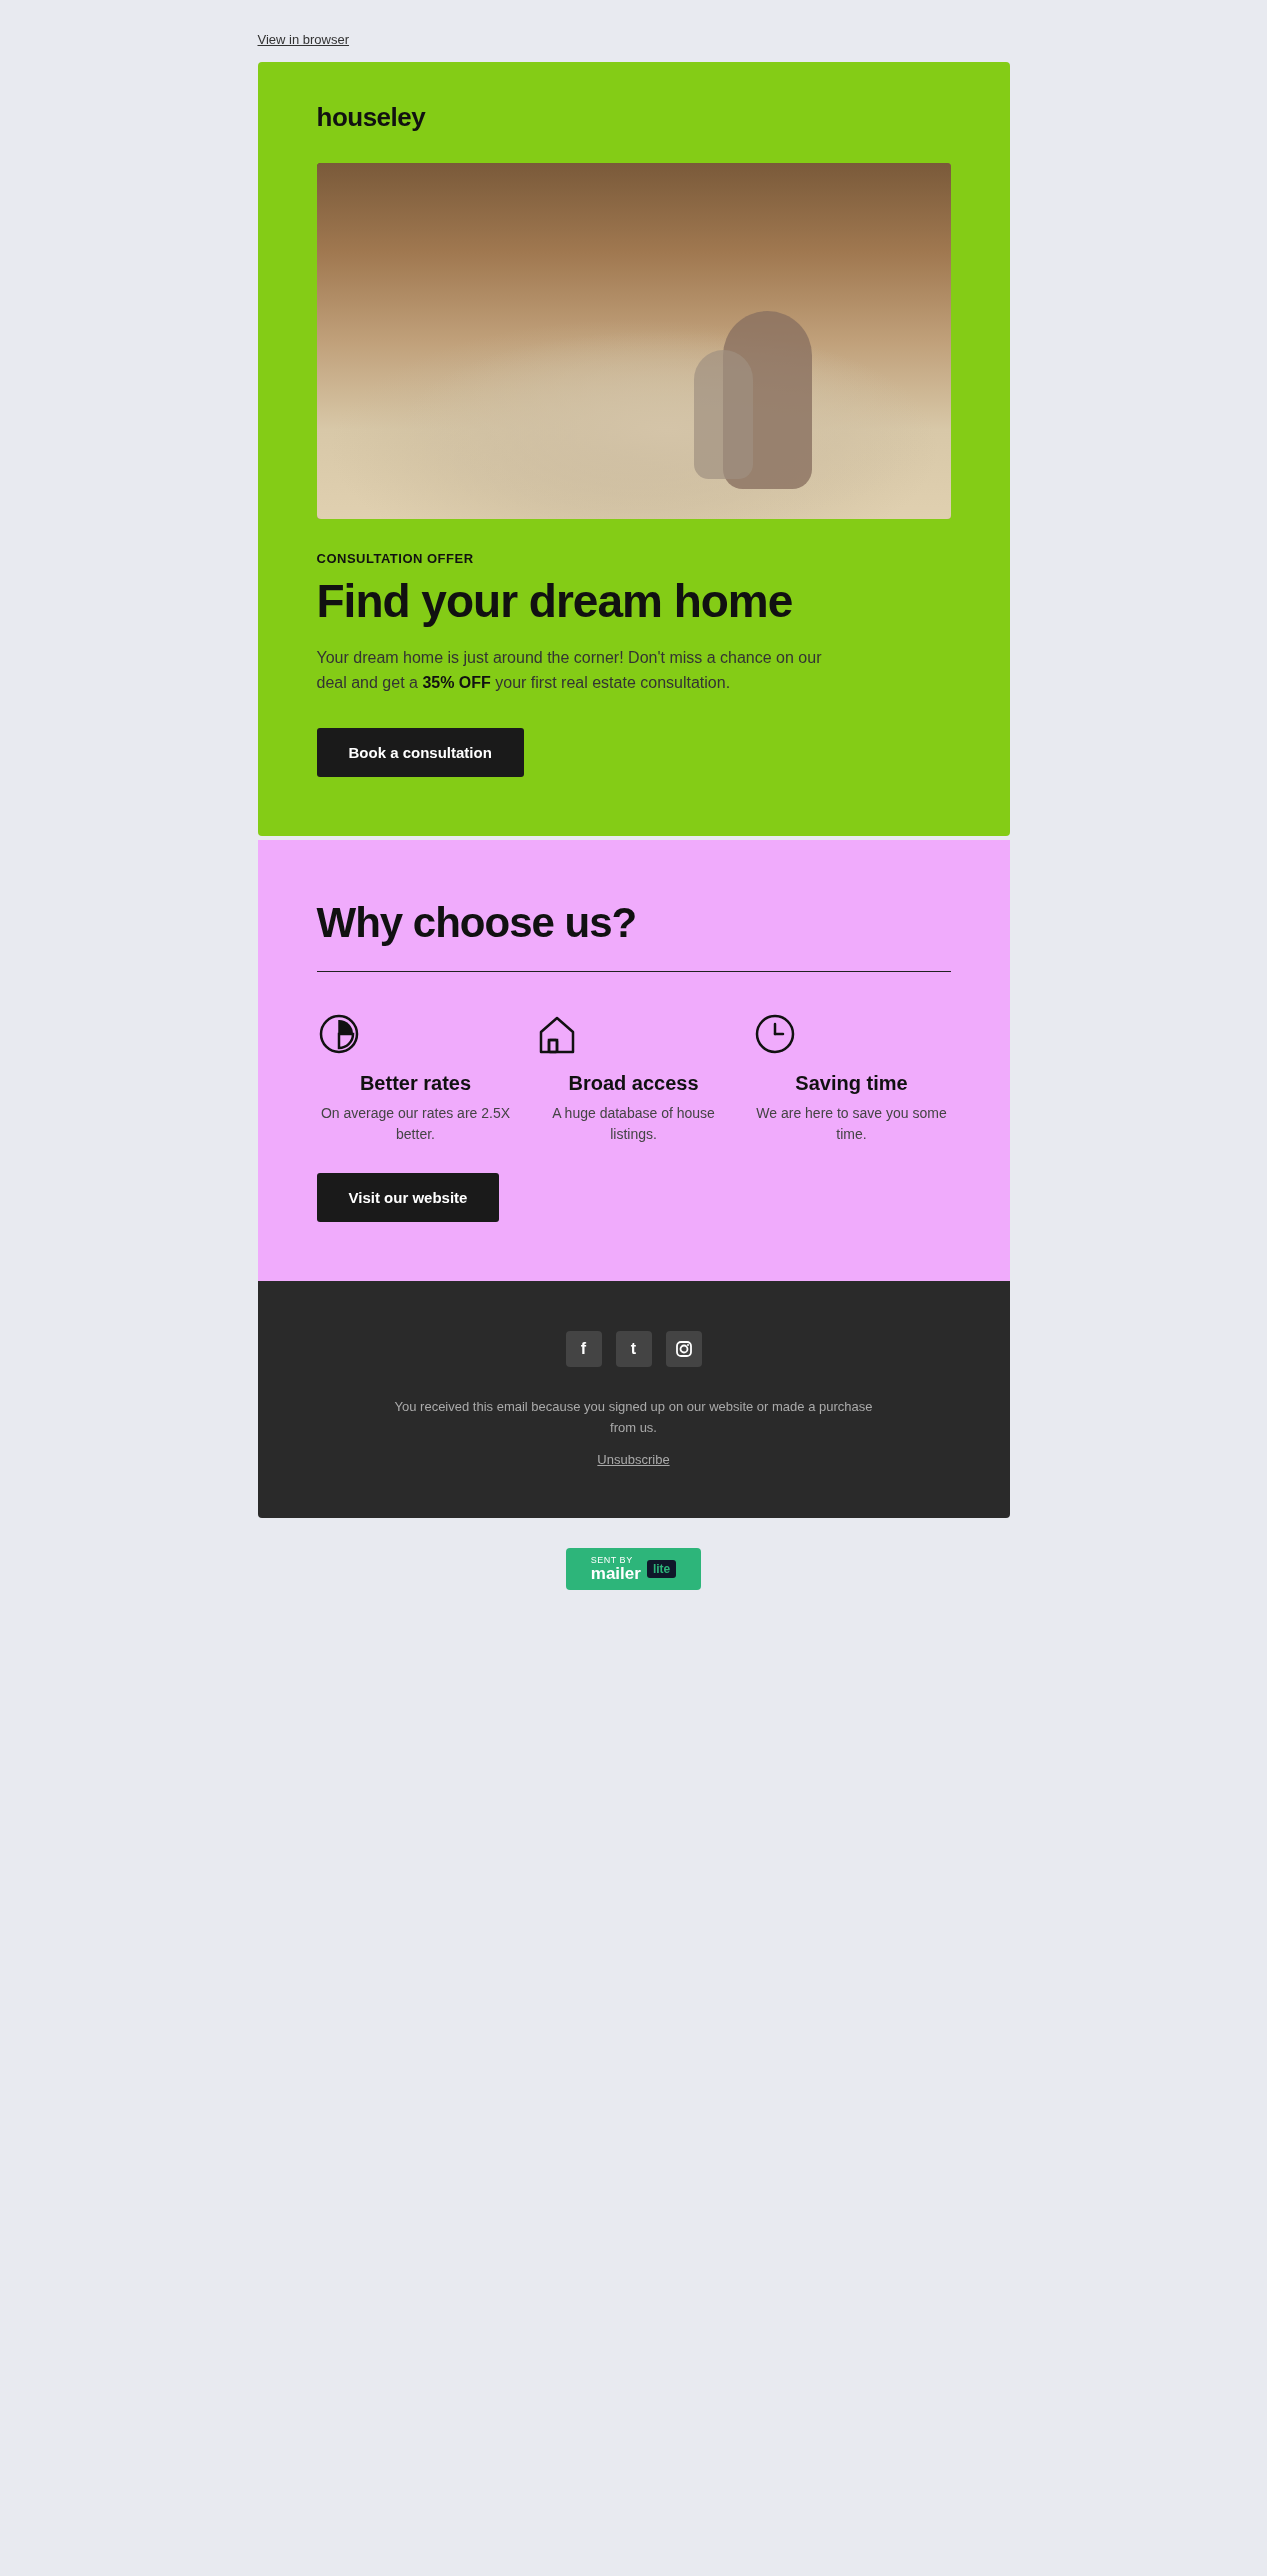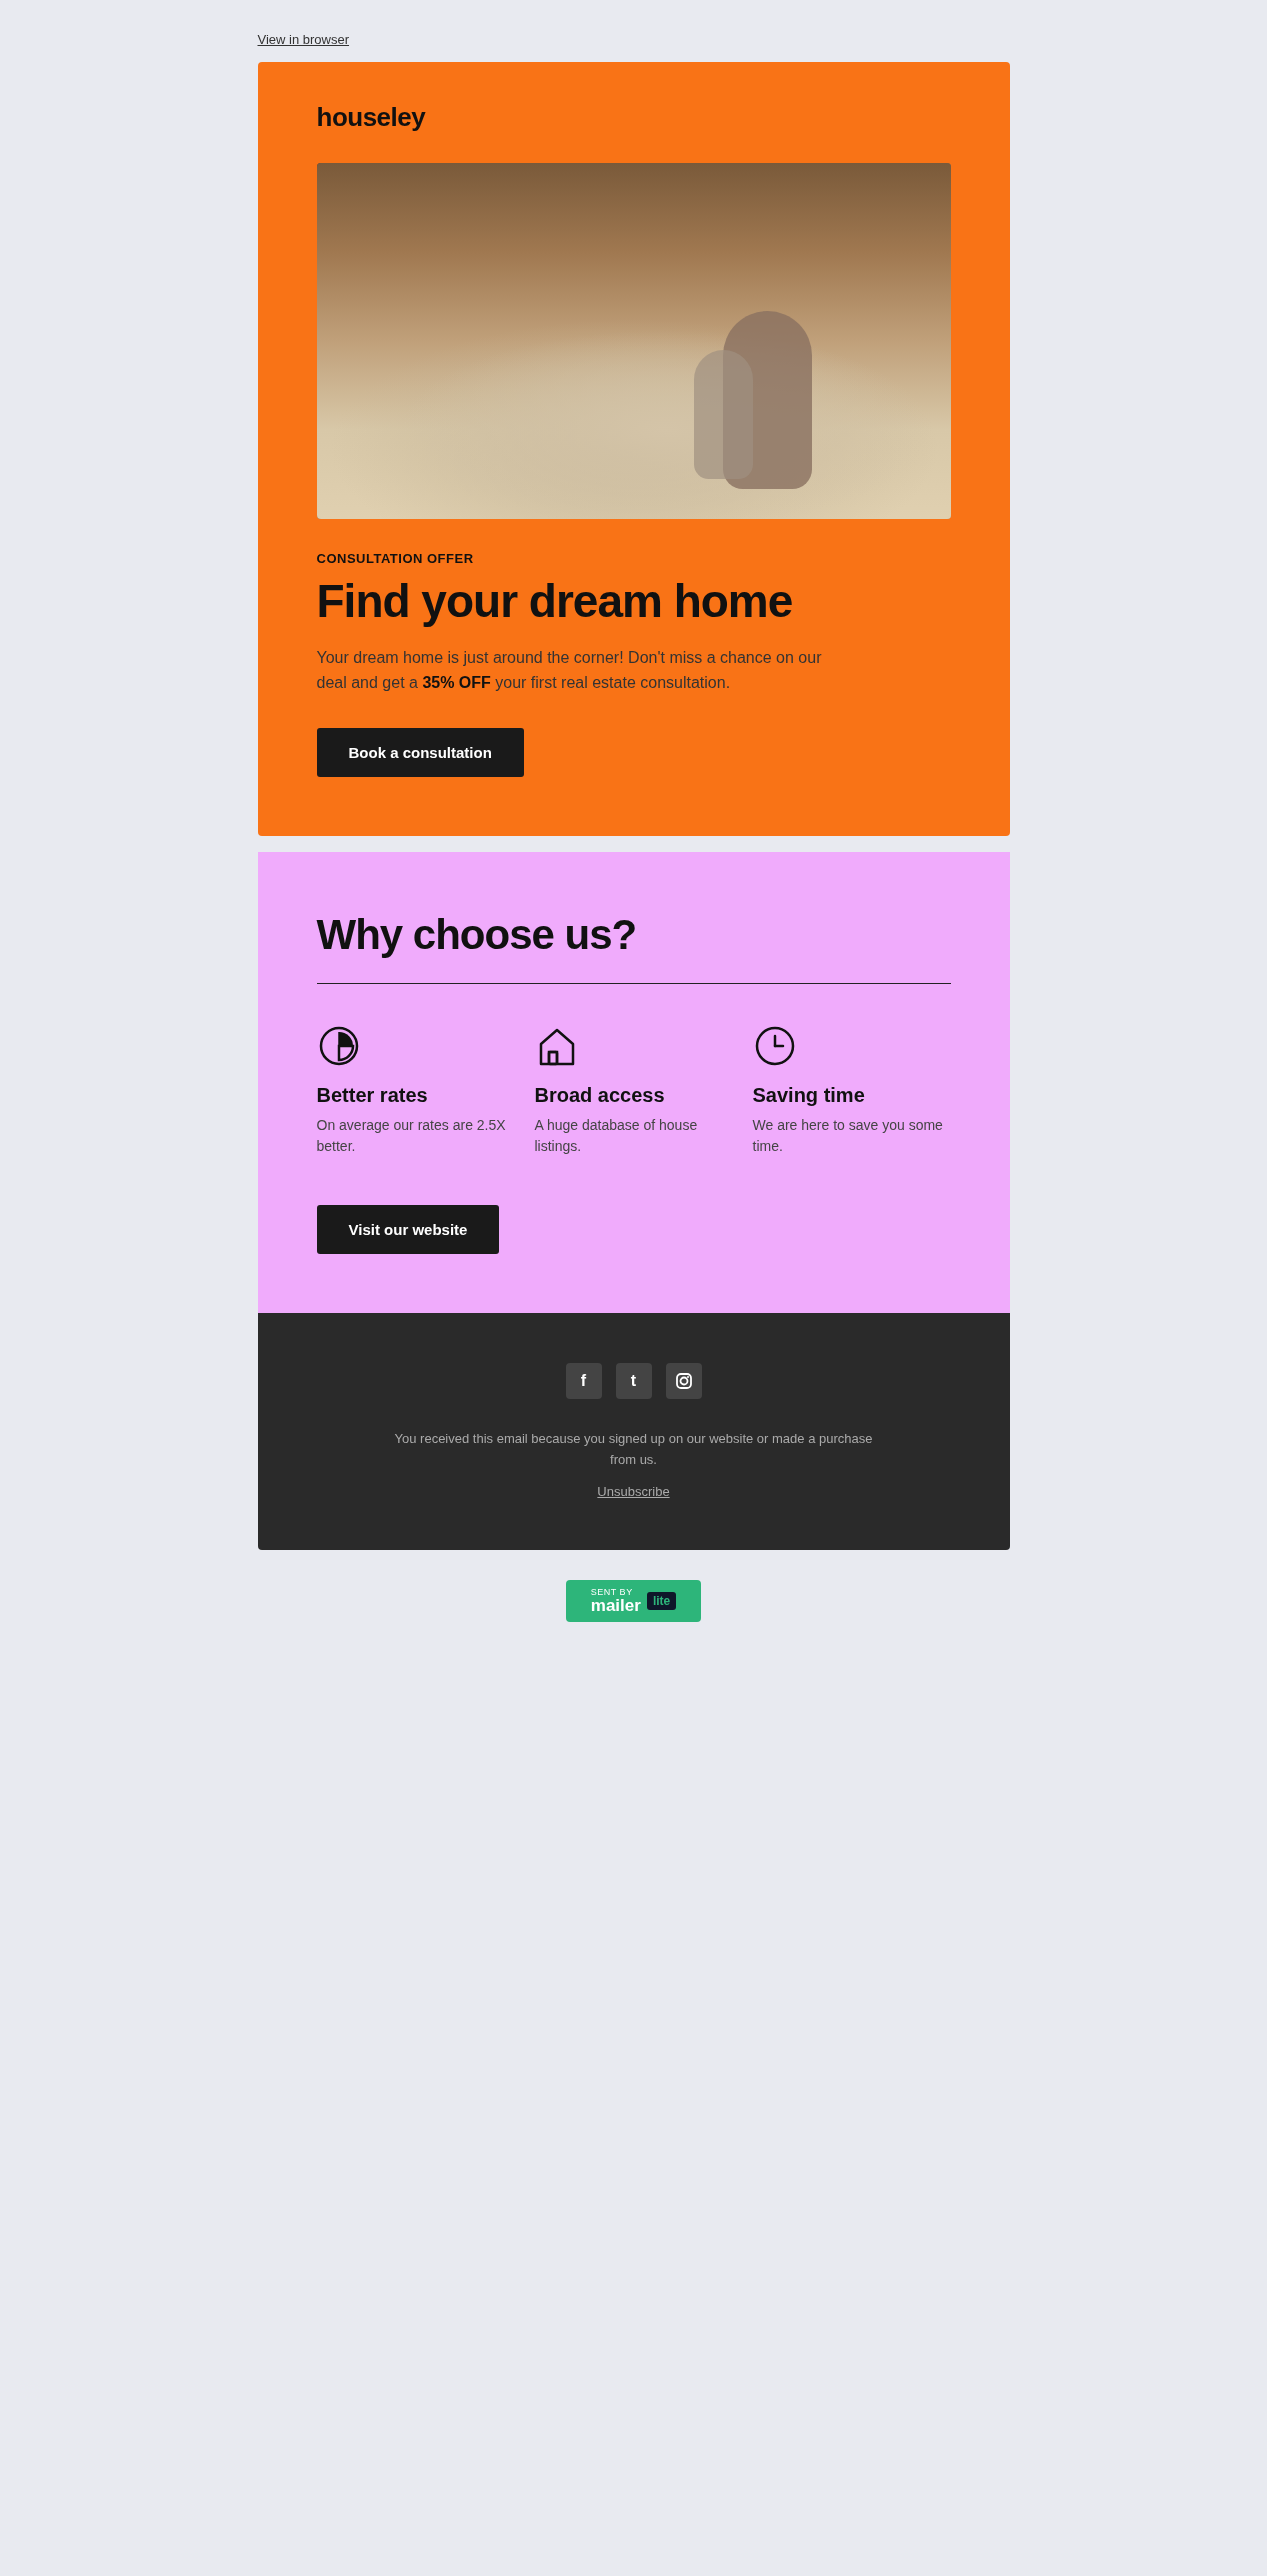--- a/index.html
+++ b/index.html
@@ -24,24 +24,24 @@
       padding: 10px 0 14px 0;
     }
     .top-bar a {
       font-size: 13px;
       color: #333;
       text-decoration: underline;
     }
 
     
     .hero-section {
-      background-color: #f97316;
+      background-color: #84cc16;
       border-radius: 4px;
       padding: 40px 59px 59px 59px;
-      margin-bottom: 16px;
+      margin-bottom: 4px;
     }
     .brand-logo {
       font-size: 26px;
       font-weight: 800;
       color: #111;
       margin-bottom: 30px;
       letter-spacing: -0.5px;
     }
     .hero-image-container {
       width: 100%;
@@ -156,21 +156,22 @@
     }
     .divider {
       border: none;
       border-top: 1.5px solid #222;
       margin-bottom: 40px;
     }
     .features-grid {
       display: grid;
       grid-template-columns: 1fr 1fr 1fr;
       gap: 20px;
-      margin-bottom: 48px;
+      margin-bottom: 28px;
+      text-align: center;
     }
     .feature-item {
       display: flex;
       flex-direction: column;
     }
     .feature-icon {
       width: 44px;
       height: 44px;
       margin-bottom: 16px;
     }

